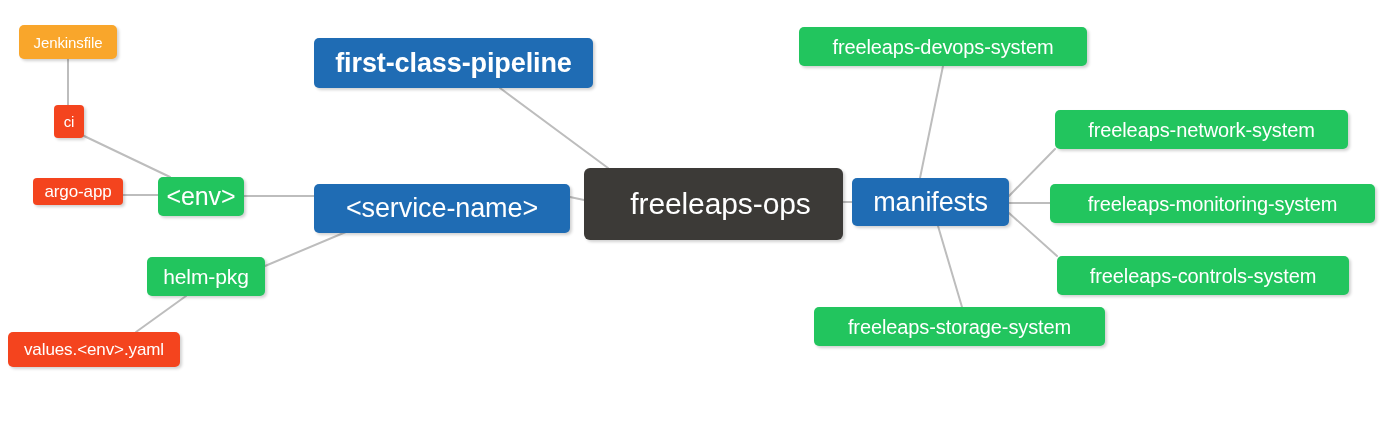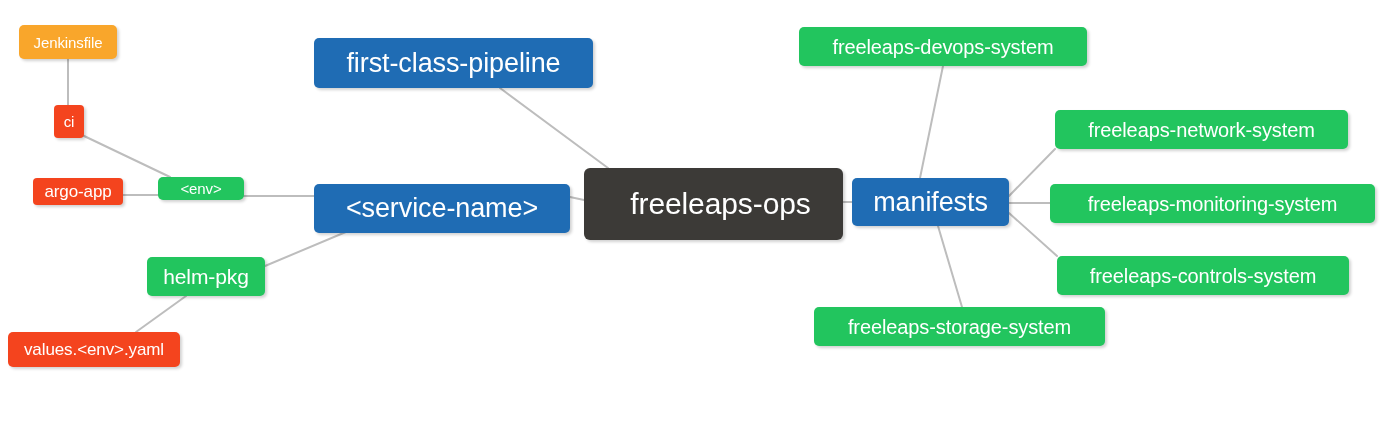--- a/index.html
+++ b/index.html
@@ -65,27 +65,27 @@
       <line x1="1009" y1="213" x2="1057" y2="256" stroke="#bdbdbd" stroke-width="2" stroke-linecap="round"></line>
       <line x1="938" y1="226" x2="962" y2="307" stroke="#bdbdbd" stroke-width="2" stroke-linecap="round"></line>
     </svg>
   <div id="node-layer">
       <div class="node" style="left: 584px; top: 168px; width: 259px; height: 72px; background: rgb(60, 58, 55); font-size: 30px; border-radius: 6px; padding-left: 24px;">
         <span class="node-label">freeleaps-ops</span>
       </div>
       <div class="node" style="left: 314px; top: 172px; width: 256px; height: 49px; background: rgb(31, 108, 180); font-size: 27px; border-radius: 5px; margin-top: 12px;">
         <span class="node-label">&lt;service-name&gt;</span>
       </div>
-      <div class="node" style="left: 314px; top: 38px; width: 279px; height: 50px; background: rgb(31, 108, 180); font-size: 27px; border-radius: 5px;">
+      <div class="node" style="left: 314px; top: 38px; width: 279px; height: 50px; background: rgb(31, 108, 180); font-size: 27px; border-radius: 5px; font-weight: bold;">
         <span class="node-label">first-class-pipeline</span>
       </div>
       <div class="node" style="left: 852px; top: 178px; width: 157px; height: 48px; background: rgb(31, 108, 180); font-size: 27px; border-radius: 5px;">
         <span class="node-label">manifests</span>
       </div>
-      <div class="node" style="left: 158px; top: 177px; width: 86px; height: 23px; background: rgb(34, 197, 94); font-size: 15px; border-radius: 5px;">
+      <div class="node" style="left: 158px; top: 177px; width: 86px; height: 39px; background: rgb(34, 197, 94); font-size: 25px; border-radius: 5px;">
         <span class="node-label">&lt;env&gt;</span>
       </div>
       <div class="node" style="left: 147px; top: 257px; width: 118px; height: 39px; background: rgb(34, 197, 94); font-size: 21px; border-radius: 5px;">
         <span class="node-label">helm-pkg</span>
       </div>
       <div class="node" style="left: 19px; top: 25px; width: 98px; height: 34px; background: rgb(249, 166, 43); font-size: 15px; border-radius: 5px;">
         <span class="node-label">Jenkinsfile</span>
       </div>
       <div class="node" style="left: 54px; top: 105px; width: 30px; height: 33px; background: rgb(244, 68, 30); font-size: 15px; border-radius: 4px;">
         <span class="node-label">ci</span>

